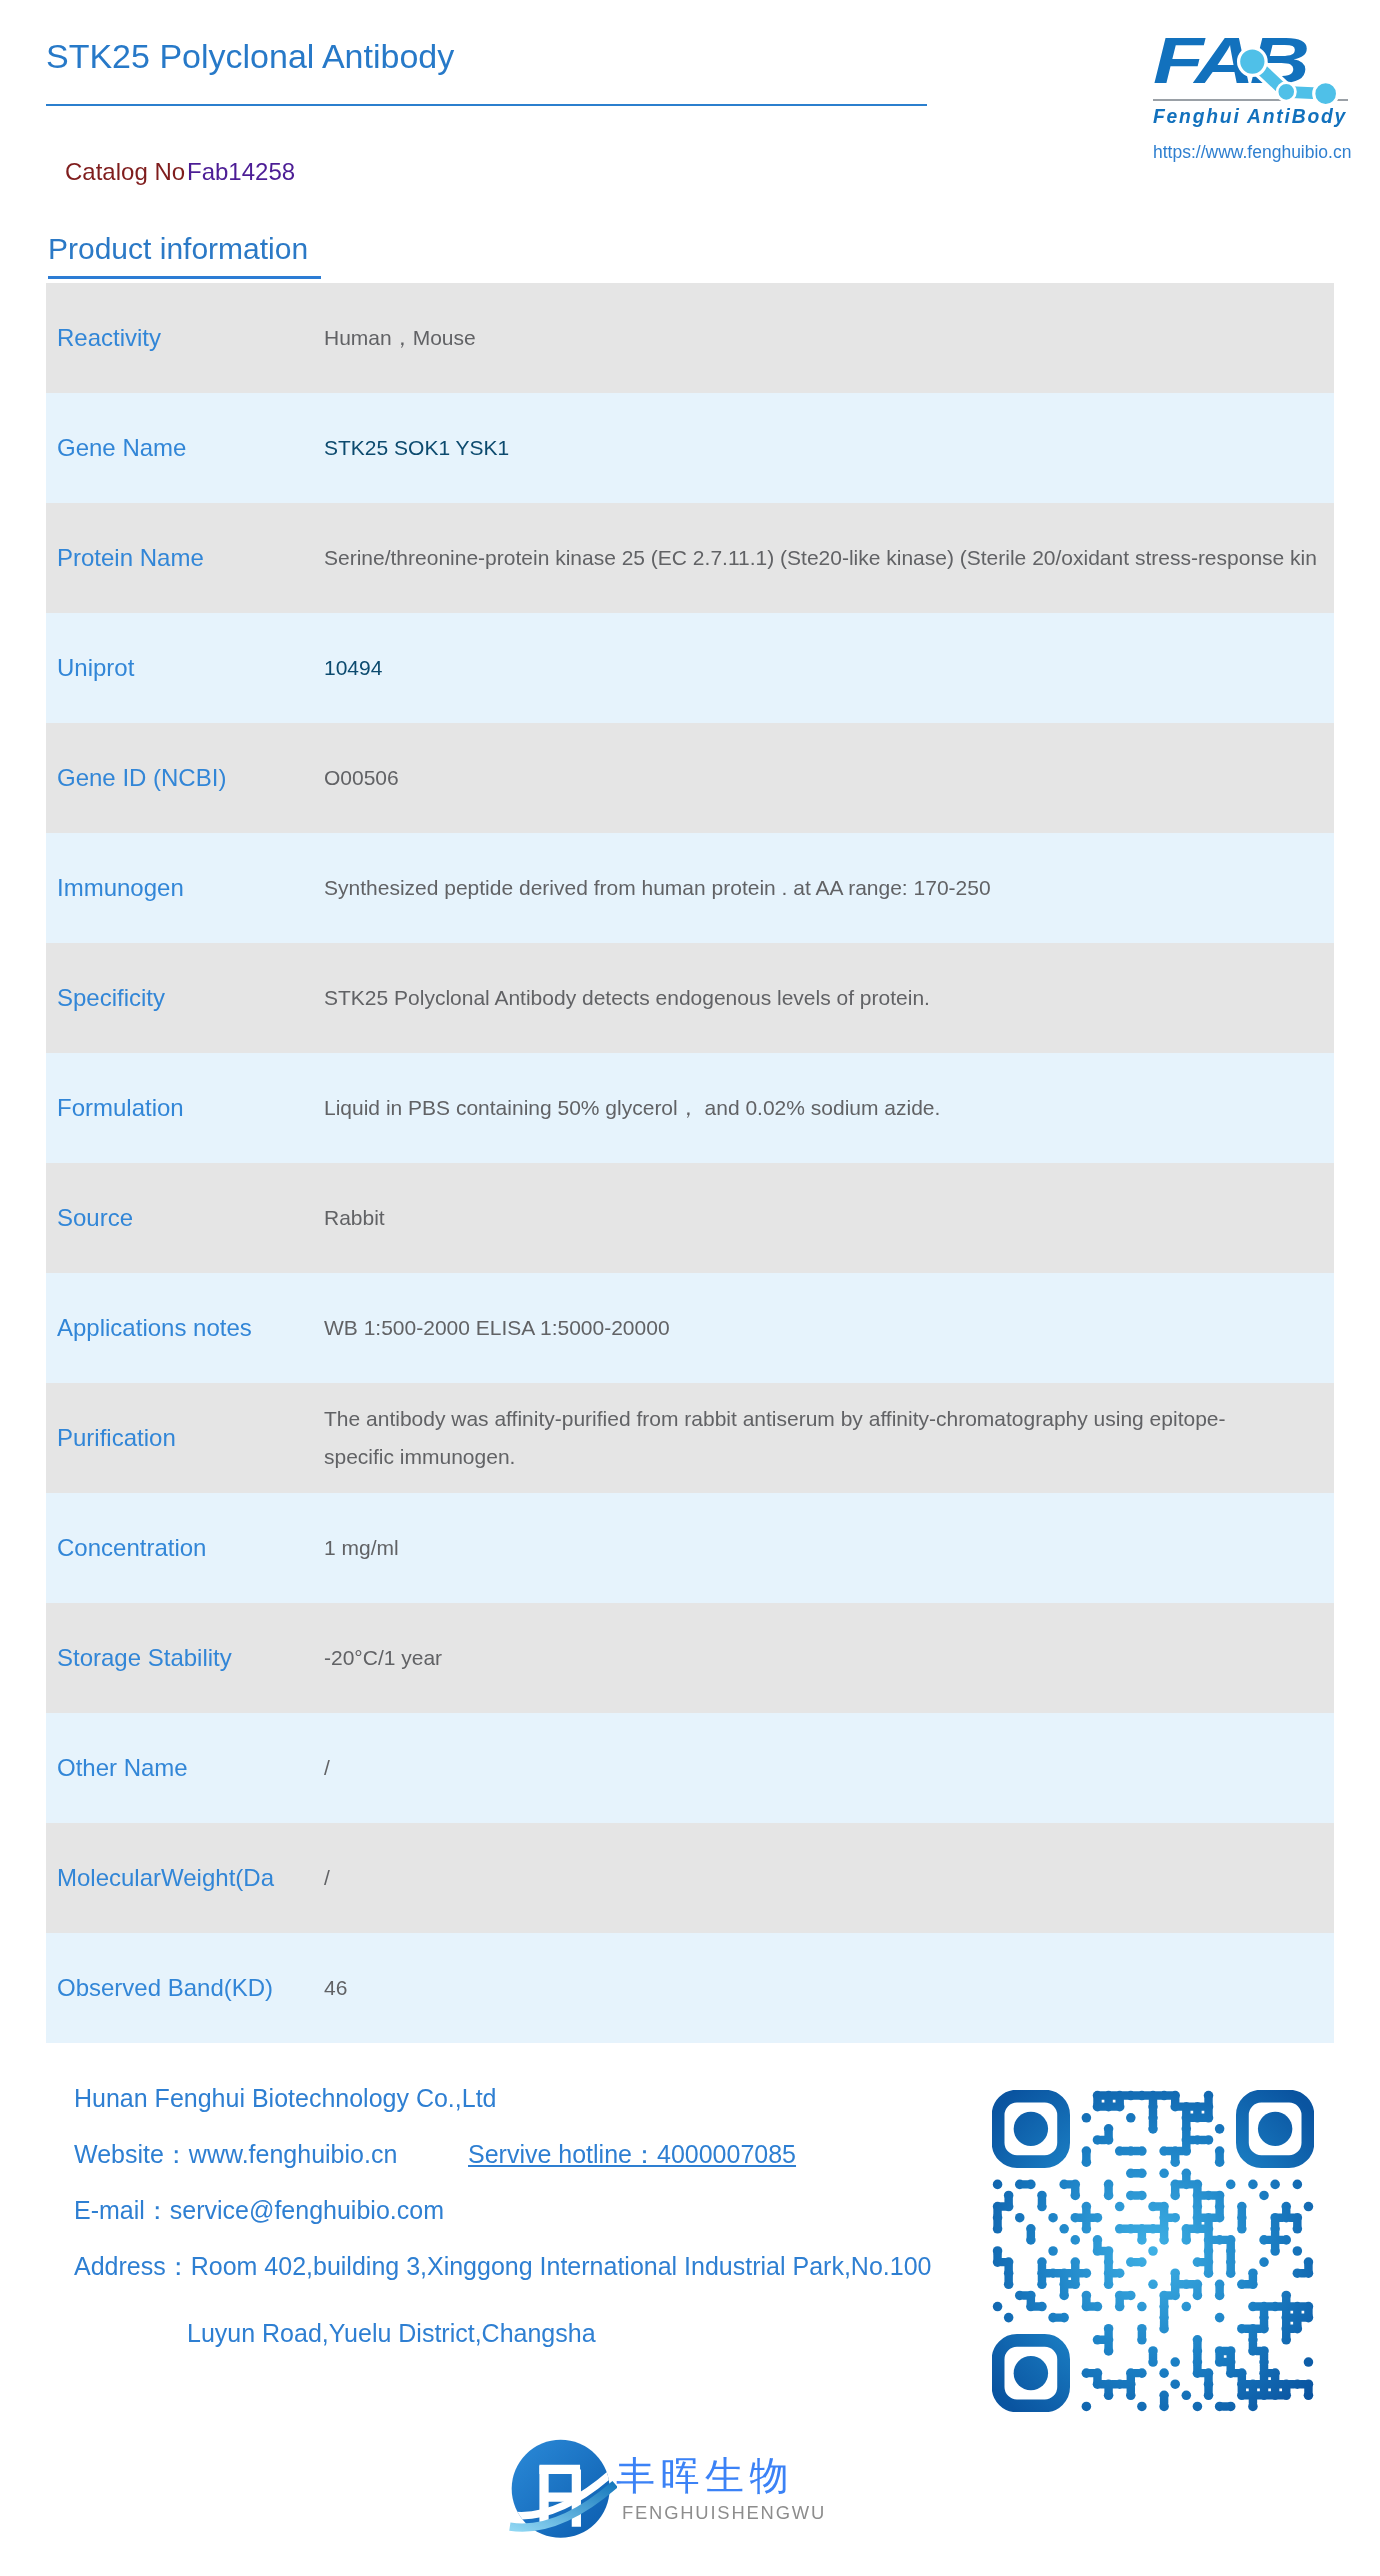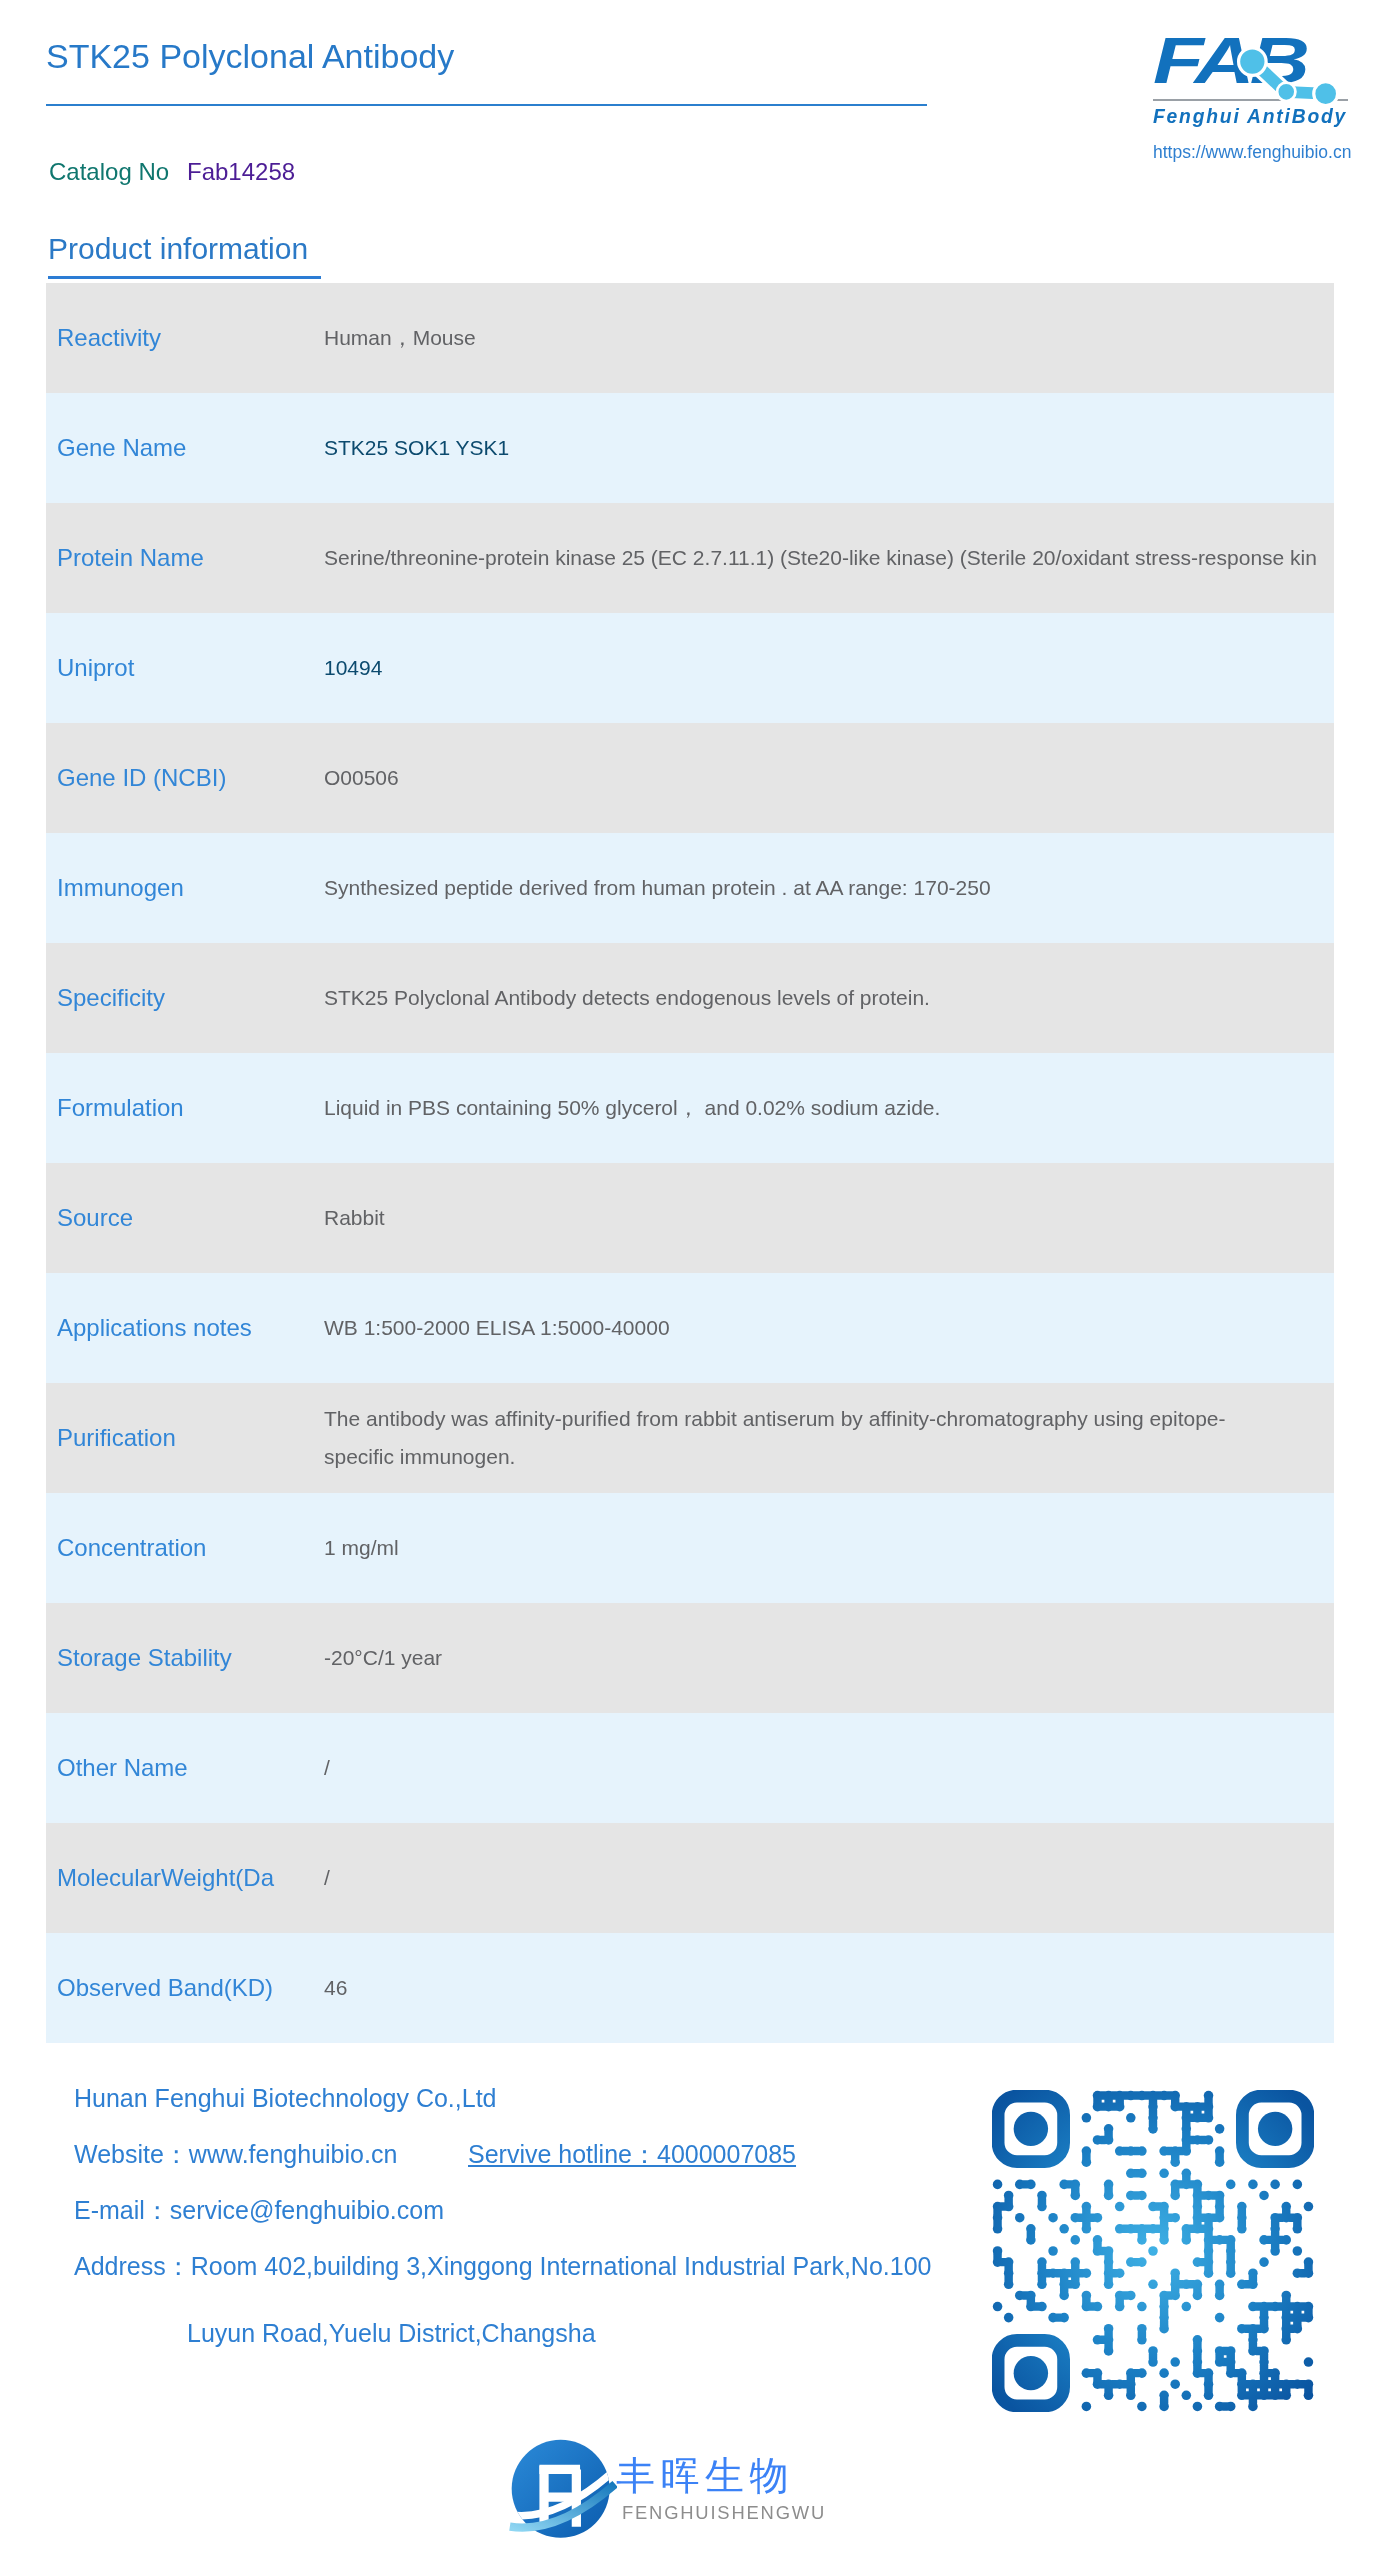--- a/index.html
+++ b/index.html
@@ -7,21 +7,21 @@
     position:relative;width:1380px;height:2576px;background:#ffffff;
     font-family:"Liberation Sans",sans-serif;overflow:hidden;
   }
   
   .title{
     position:absolute;left:46px;top:37px;font-size:34px;color:#2779c8;
     font-weight:400;letter-spacing:0;
   }
   .title-underline{position:absolute;left:46px;top:104px;width:881px;height:1.8px;background:#2b7fce;}
   .catalog{position:absolute;left:49px;top:158px;font-size:24px;}
-  .catalog .lab{color:#0f766e;}
+  .catalog .lab{color:#7f1d1d;margin-left:16px;}
   .catalog .val{color:#4c1d95;position:absolute;left:138px;white-space:nowrap;}
   .section-title{position:absolute;left:48px;top:232px;font-size:30px;color:#2b79c6;}
   .section-underline{position:absolute;left:48px;top:276px;width:273px;height:2.8px;background:#2c7cd4;}
   
   .fab-wrap{position:absolute;left:1153px;top:31px;width:202px;}
   .fab-text{
     font-size:64px;line-height:61px;font-weight:bold;font-style:italic;color:#1271bd;
     letter-spacing:-3.7px;transform:scaleX(1.30);transform-origin:left center;white-space:nowrap;
   }
   .fab-mol{position:absolute;left:81px;top:14.7px;width:121px;height:66px;}
@@ -119,21 +119,21 @@
       <div class="trow">
         <div class="tlabel">Formulation</div>
         <div class="tvalue">Liquid in PBS containing 50% glycerol， and 0.02% sodium azide.</div>
       </div>
       <div class="trow">
         <div class="tlabel">Source</div>
         <div class="tvalue">Rabbit</div>
       </div>
       <div class="trow">
         <div class="tlabel">Applications notes</div>
-        <div class="tvalue">WB 1:500-2000 ELISA 1:5000-40000</div>
+        <div class="tvalue">WB 1:500-2000 ELISA 1:5000-20000</div>
       </div>
       <div class="trow">
         <div class="tlabel">Purification</div>
         <div class="tvalue narrow">The antibody was affinity-purified from rabbit antiserum by affinity-chromatography using epitope-specific immunogen.</div>
       </div>
       <div class="trow">
         <div class="tlabel">Concentration</div>
         <div class="tvalue">1 mg/ml</div>
       </div>
       <div class="trow">

